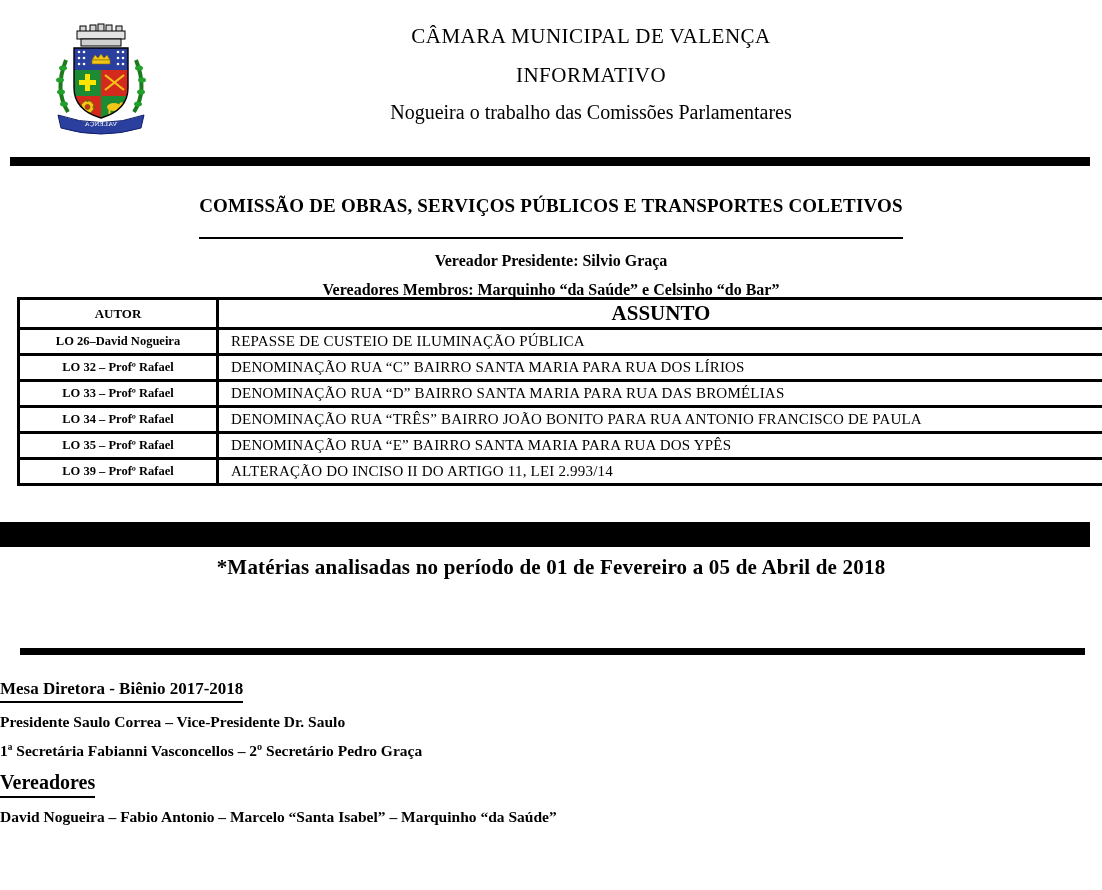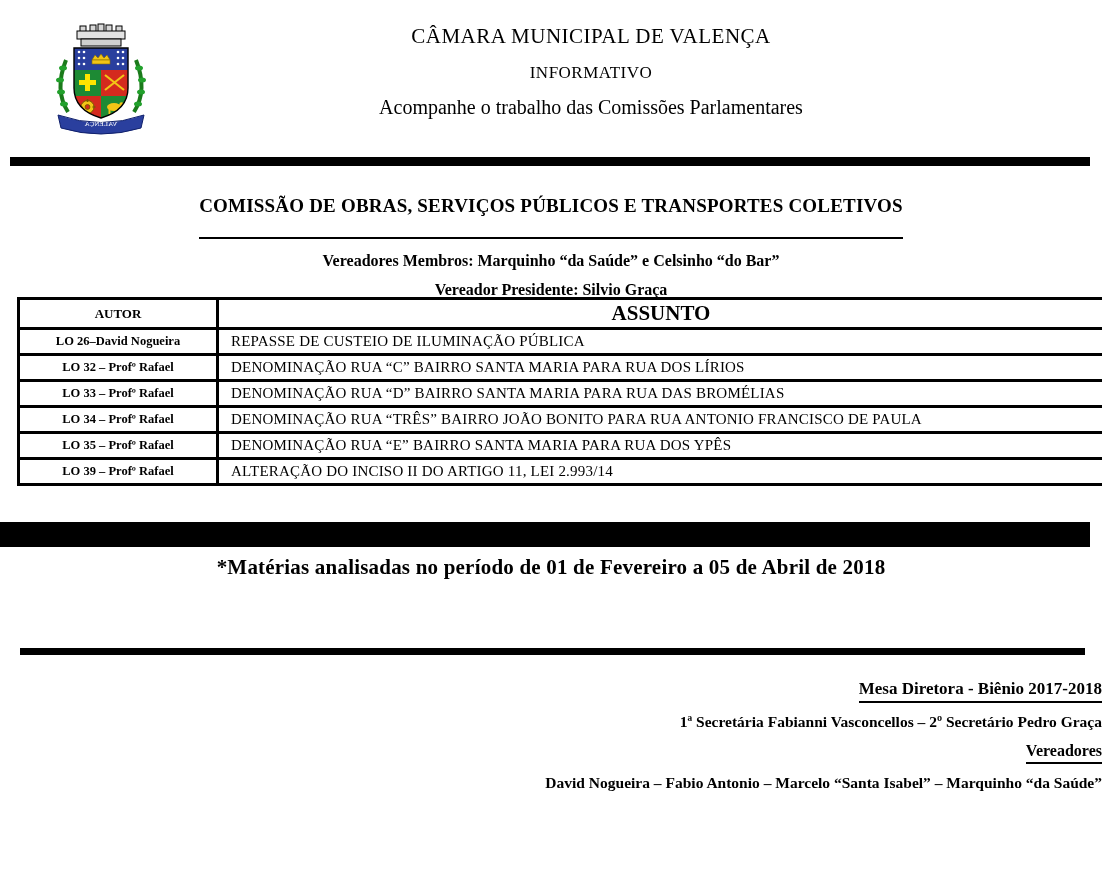--- a/index.html
+++ b/index.html
@@ -3,21 +3,21 @@
 <meta charset="utf-8">
 <style>
   html,body{margin:0;padding:0;background:#fff;}
   body{font-family:"Liberation Serif","DejaVu Serif",serif;color:#000;}
   .page{position:relative;width:1102px;height:890px;background:#fff;overflow:hidden;}
 
   .logo{position:absolute;left:44px;top:20px;width:114px;height:118px;}
 
   .header-text{position:absolute;left:80px;right:0;top:24px;text-align:center;}
   .header-title{font-size:21px;font-weight:400;margin:0 0 14px 0;letter-spacing:.5px;}
-  .header-subtitle{font-size:17px;font-weight:400;margin:0 0 13px 0;letter-spacing:.5px;}
+  .header-subtitle{font-size:21px;font-weight:400;margin:0 0 13px 0;letter-spacing:.5px;}
   .header-tagline{font-size:20px;font-weight:400;margin:0;}
 
   .rule{position:absolute;background:#000;}
   .rule-1{left:10px;top:157px;width:1080px;height:9px;}
   .rule-2{left:20px;top:648px;width:1065px;height:7px;}
 
   .commission{position:absolute;left:0;right:0;top:195px;text-align:center;}
   .commission-title{display:inline-block;font-size:19px;font-weight:700;letter-spacing:.2px;
       border-bottom:2px solid #000;padding-bottom:20px;margin:0 0 13px 0;}
   .commission-line{font-size:16px;font-weight:700;margin:0 0 11px 0;}
@@ -28,25 +28,25 @@
   th.col-autor{width:194px;font-size:13px;font-weight:700;height:25px;text-align:center;}
   th.col-assunto{font-size:21px;font-weight:700;text-align:center;}
   td.cell-autor{font-size:12.5px;font-weight:700;text-align:center;height:21px;}
   td.cell-assunto{font-size:15px;font-weight:500;text-align:left;padding-left:12px;letter-spacing:.2px;}
 
   .black-bar{position:absolute;left:0;top:522px;width:1090px;height:25px;background:#000;}
 
   .note{position:absolute;left:0;right:0;top:555px;text-align:center;
       font-size:21px;font-weight:700;letter-spacing:.2px;}
 
-  .footer{position:absolute;left:0;right:0;top:679px;text-align:right;}
+  .footer{position:absolute;left:0;right:0;top:679px;text-align:left;}
   .board-title{display:inline-block;font-size:17px;font-weight:700;border-bottom:2px solid #000;
       padding-bottom:2px;margin:0 0 10px 0;}
   .footer-line{font-size:15.5px;font-weight:700;margin:0 0 11px 0;}
-  .council-title{display:inline-block;font-size:16px;font-weight:700;border-bottom:2px solid #000;
+  .council-title{display:inline-block;font-size:20px;font-weight:700;border-bottom:2px solid #000;
       padding-bottom:2px;margin:0 0 10px 0;}
 </style>
 </head>
 <body>
 
 <div class="page">
 
   <svg class="logo" viewBox="0 0 114 118" xmlns="http://www.w3.org/2000/svg">
     <defs>
       <clipPath id="shieldClip">
@@ -136,29 +136,29 @@
 
     <g>
       <path d="M14 95 Q57 110 100 95 L97 108 Q57 120 17 108 Z" fill="#2a3f9e" stroke="#10206b" stroke-width="1"></path>
       <text x="57" y="106" transform="translate(114,0) scale(-1,1)" text-anchor="middle" font-size="7" fill="#ffffff" font-family="Liberation Serif, serif">VALENÇA</text>
     </g>
   </svg>
 
   <div class="header-text">
     <div class="header-title">CÂMARA MUNICIPAL DE VALENÇA</div>
     <div class="header-subtitle">INFORMATIVO</div>
-    <div class="header-tagline">Acompanhe o trabalho das Comissões Parlamentares</div>
+    <div class="header-tagline">Nogueira o trabalho das Comissões Parlamentares</div>
   </div>
 
   <div class="rule rule-1"></div>
 
   <div class="commission">
     <div><span class="commission-title">COMISSÃO DE OBRAS, SERVIÇOS PÚBLICOS E TRANSPORTES COLETIVOS</span></div>
+    <div class="commission-line">Vereador Presidente: Silvio Graça</div>
     <div class="commission-line">Vereadores Membros: Marquinho “da Saúde” e Celsinho “do Bar”</div>
-    <div class="commission-line">Vereador Presidente: Silvio Graça</div>
   </div>
 
   <table class="matters">
     <thead>
       <tr>
         <th class="col-autor">AUTOR</th>
         <th class="col-assunto">ASSUNTO</th>
       </tr>
     </thead>
     <tbody>
@@ -190,18 +190,19 @@
   </table>
 
   <div class="black-bar"></div>
 
   <div class="note">*Matérias analisadas no período de 01 de Fevereiro a 05 de Abril de 2018</div>
 
   <div class="rule rule-2"></div>
 
   <div class="footer">
     <div><span class="board-title">Mesa Diretora - Biênio 2017-2018</span></div>
+    <div class="footer-line">Presidente Saulo Correa – Vice-Presidente Dr. Saulo</div>
     <div class="footer-line">1ª Secretária Fabianni Vasconcellos – 2º Secretário Pedro Graça</div>
     <div><span class="council-title">Vereadores</span></div>
     <div class="footer-line">David Nogueira – Fabio Antonio – Marcelo “Santa Isabel” – Marquinho “da Saúde”</div>
   </div>
 
 </div>
 
 </body></html>

